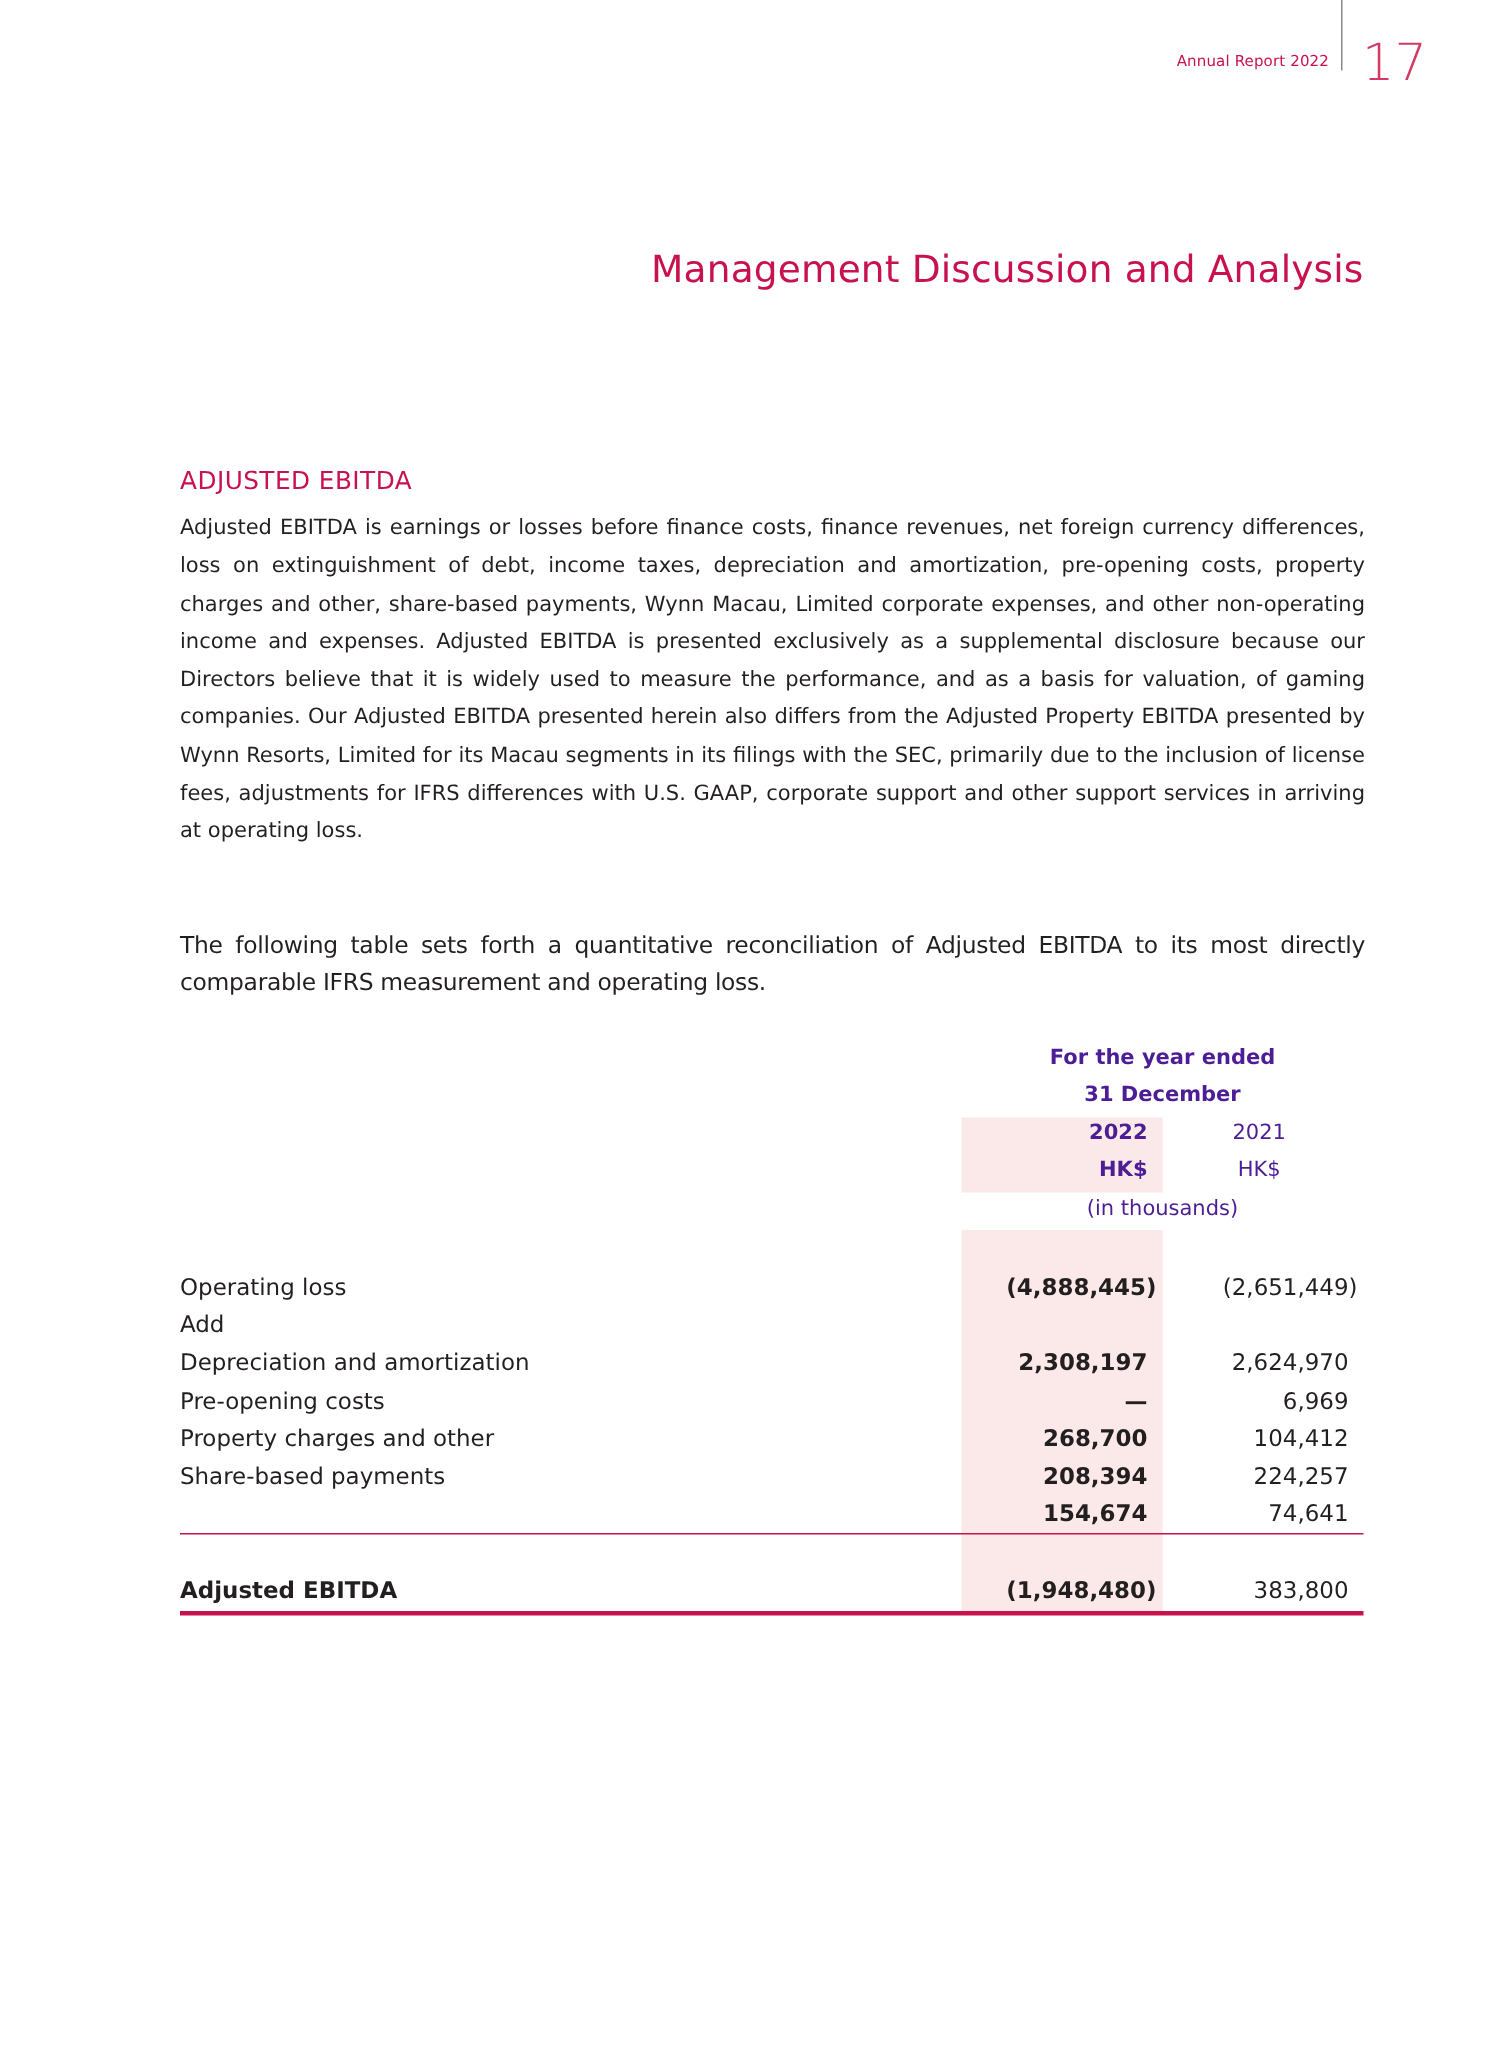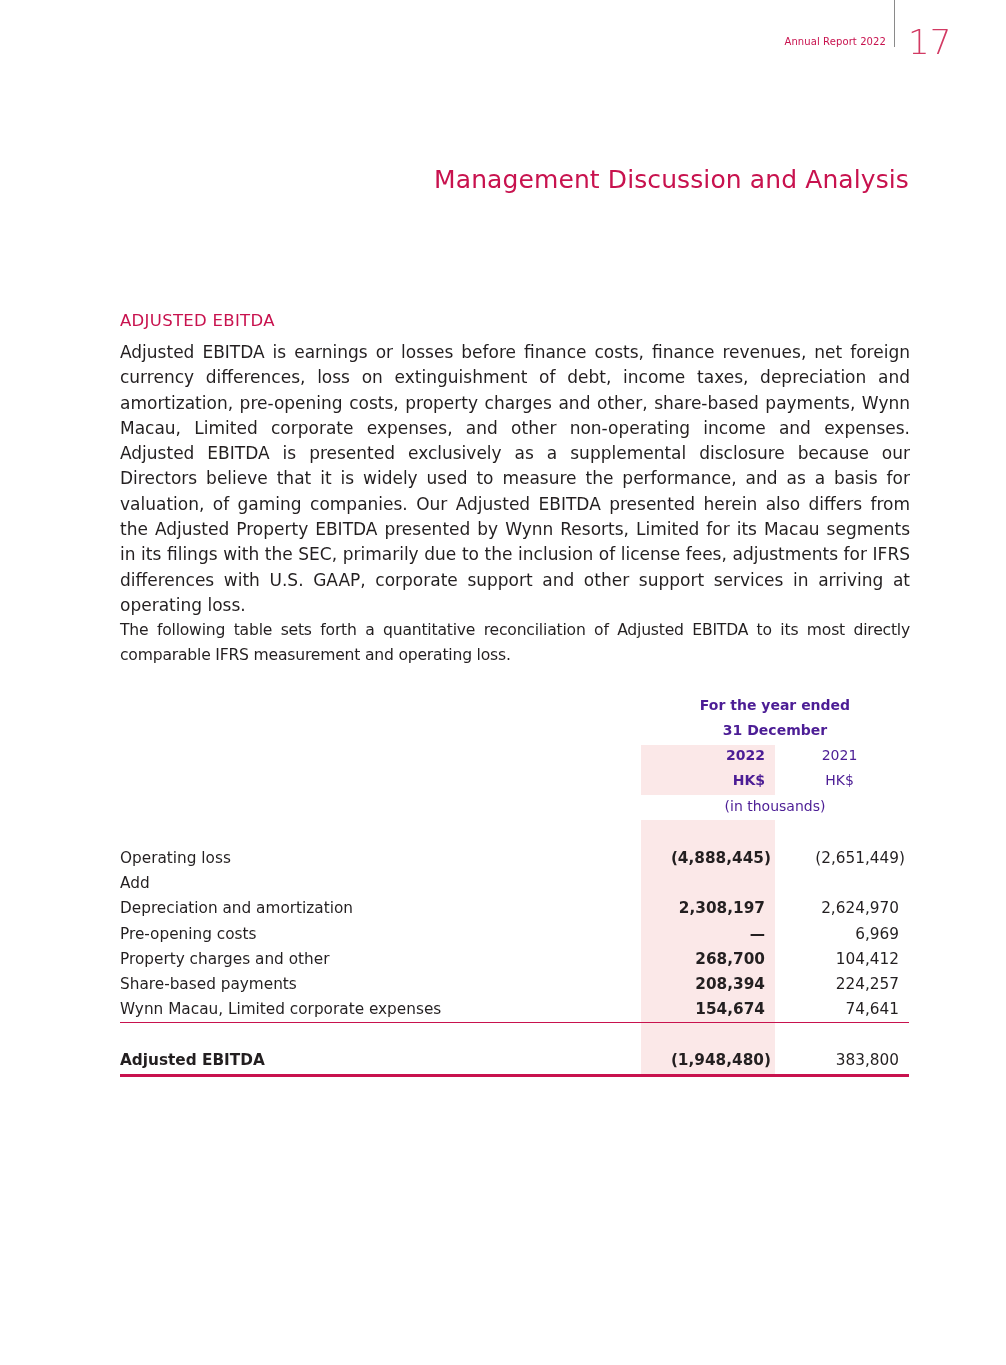--- a/index.html
+++ b/index.html
@@ -21,21 +21,21 @@
   .page-title {
     position: absolute; right: 97px; top: 165px;
     font-size: 25px; color: #c8124e; letter-spacing: 0.1px;
   }
   .section-heading {
     position: absolute; left: 120px; top: 311px;
     font-size: 16.5px; color: #c8124e; letter-spacing: 0.3px;
   }
   .para {
     position: absolute; left: 120px; width: 790px;
-    font-size: 17px; line-height: 25.3px; text-align: justify;
+    font-size: 14px; line-height: 25.3px; text-align: justify;
     color: #231f20; margin: 0;
   }
   .para1 { top: 340px; }
   .para2 { top: 618px; letter-spacing: -0.2px; font-size: 15.6px;}
 
   .hl {
     position: absolute; left: 641px; width: 134px; background: #fbe8e8;
   }
   .hl-top { top: 745px; height: 50px; }
   .hl-body { top: 820px; height: 255px; }
@@ -112,21 +112,20 @@
     <span class="lbl">Property charges and other</span>
     <span class="v22">268,700</span>
     <span class="v21">104,412</span>
   </div>
   <div class="row" style="top:975px;">
     <span class="lbl">Share-based payments</span>
     <span class="v22">208,394</span>
     <span class="v21">224,257</span>
   </div>
   <div class="row" style="top:1000px;">
-    <span class="lbl">Wynn Macau, Limited corporate expenses</span>
     <span class="v22">154,674</span>
     <span class="v21">74,641</span>
   </div>
 
   <div class="rule-thin"></div>
 
   <div class="row total" style="top:1051px;">
     <span class="lbl">Adjusted EBITDA</span>
     <span class="v22" style="left:527px;">(1,948,480)</span>
     <span class="v21">383,800</span>

